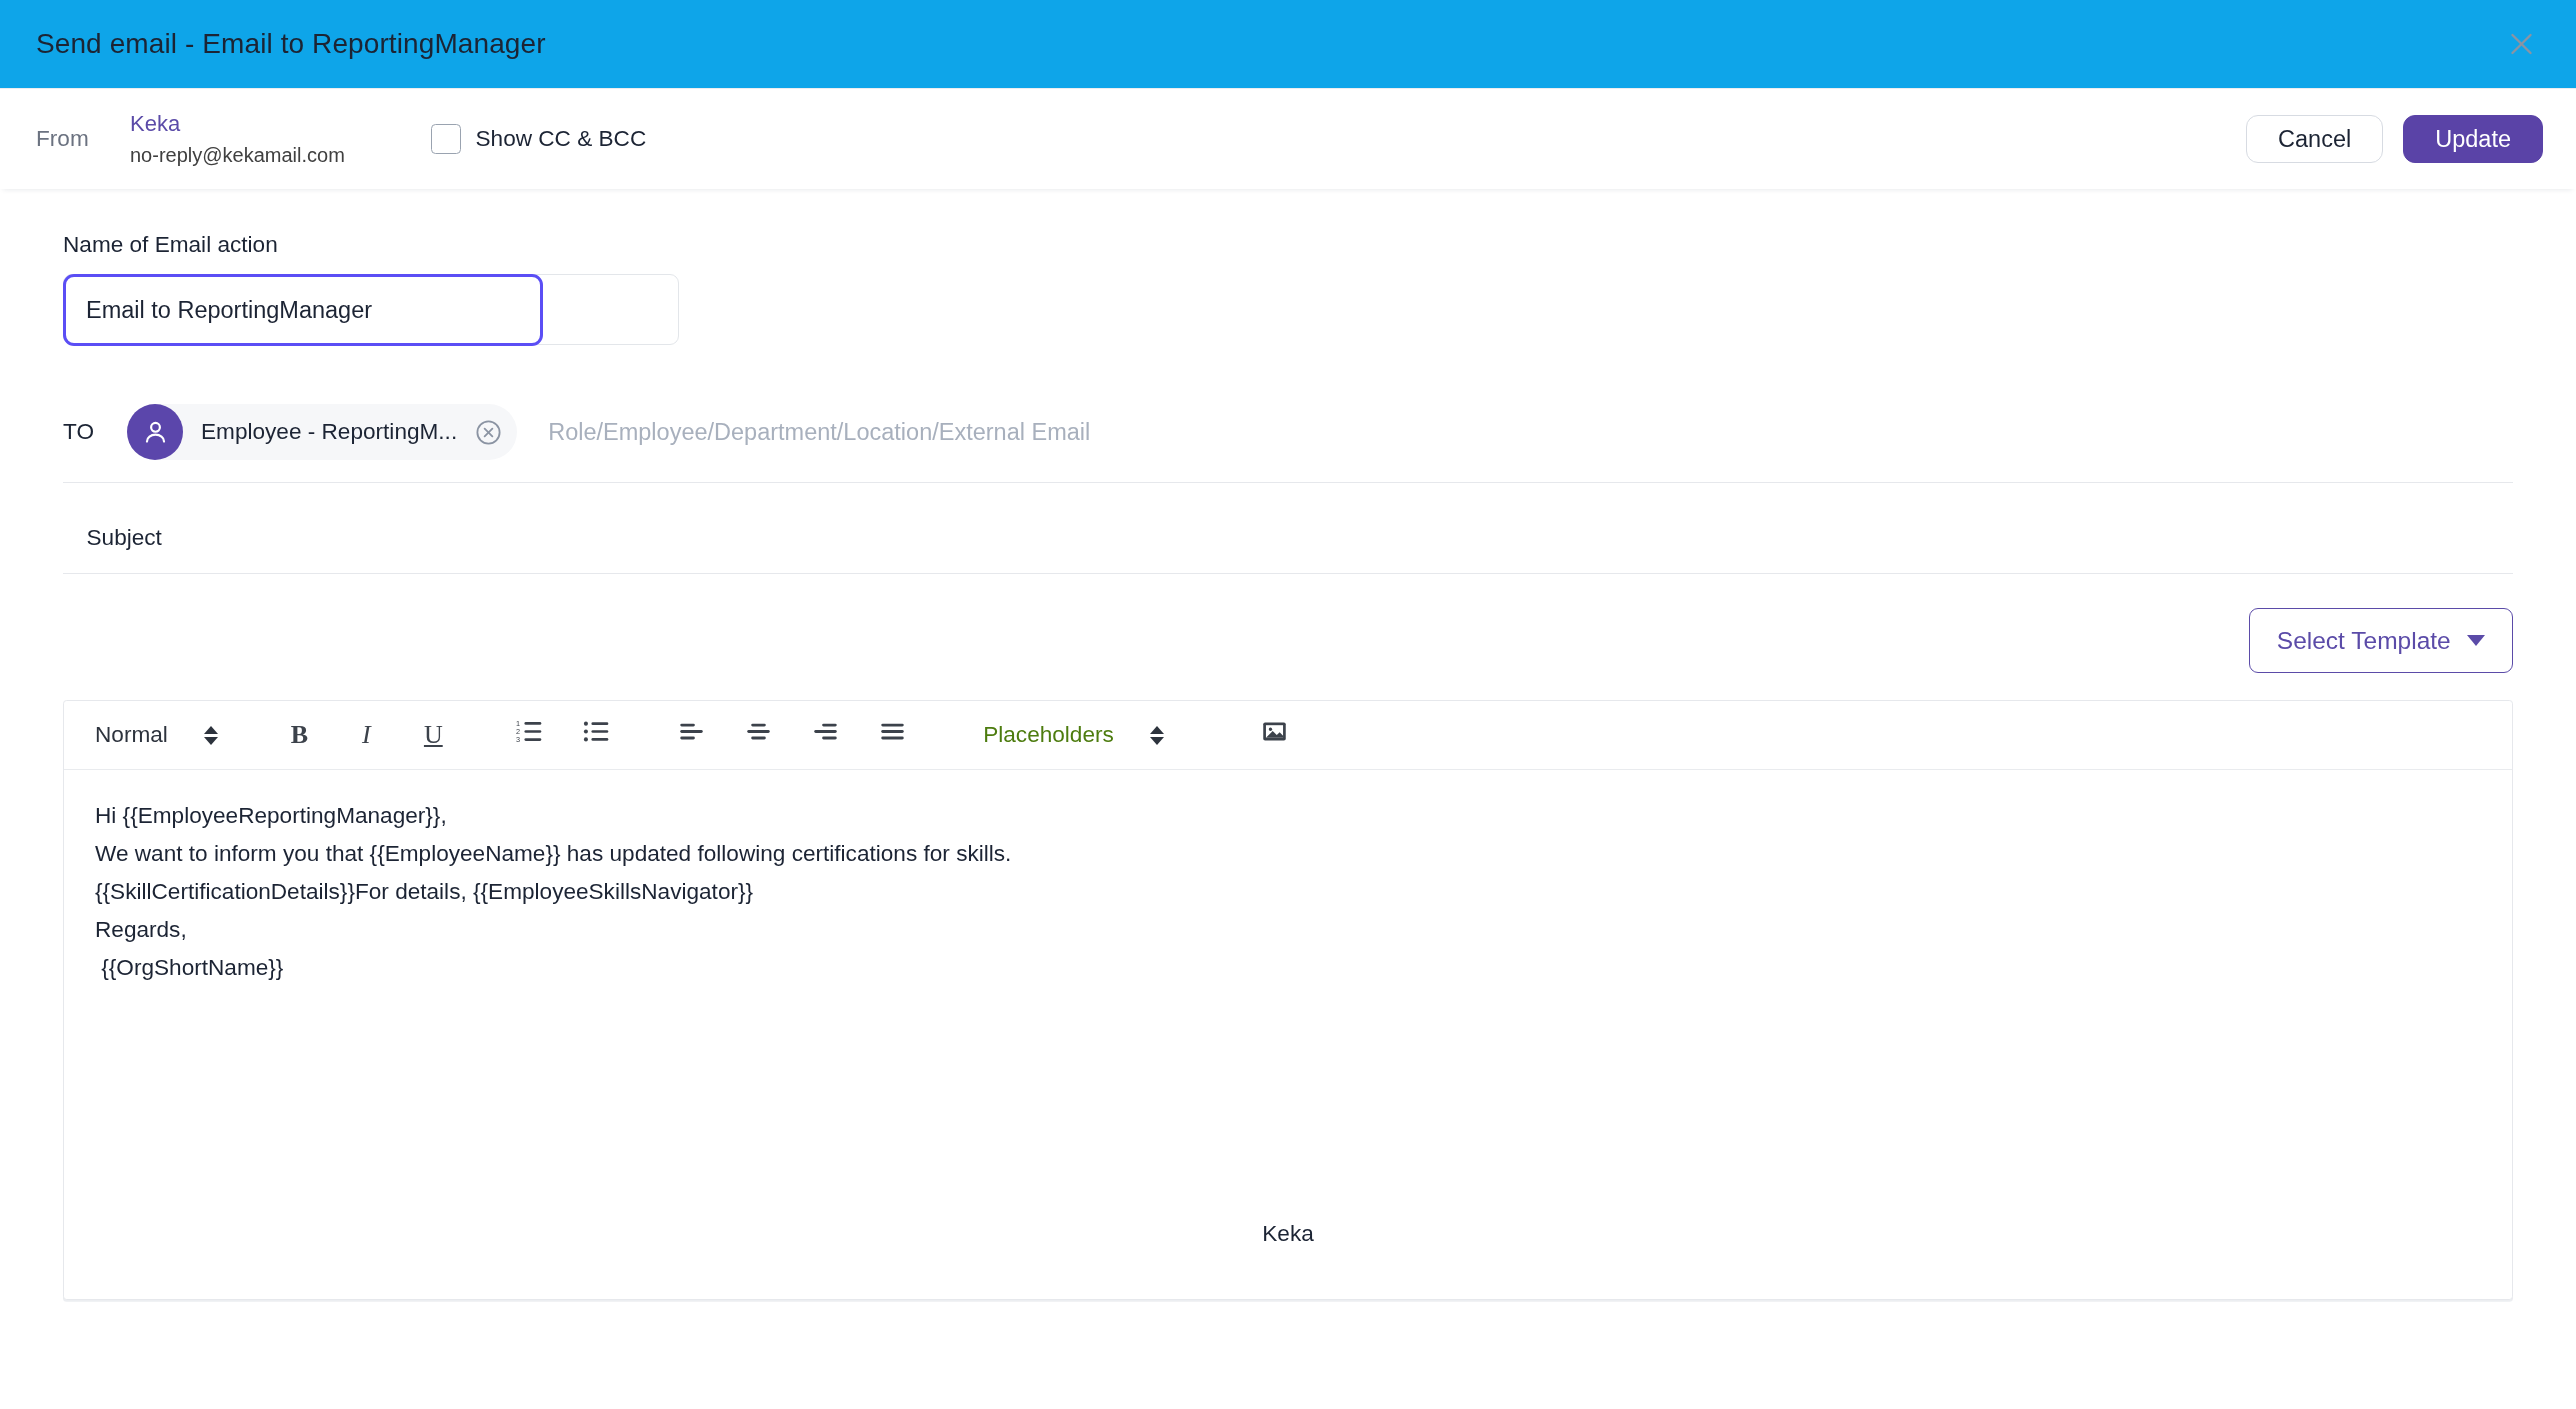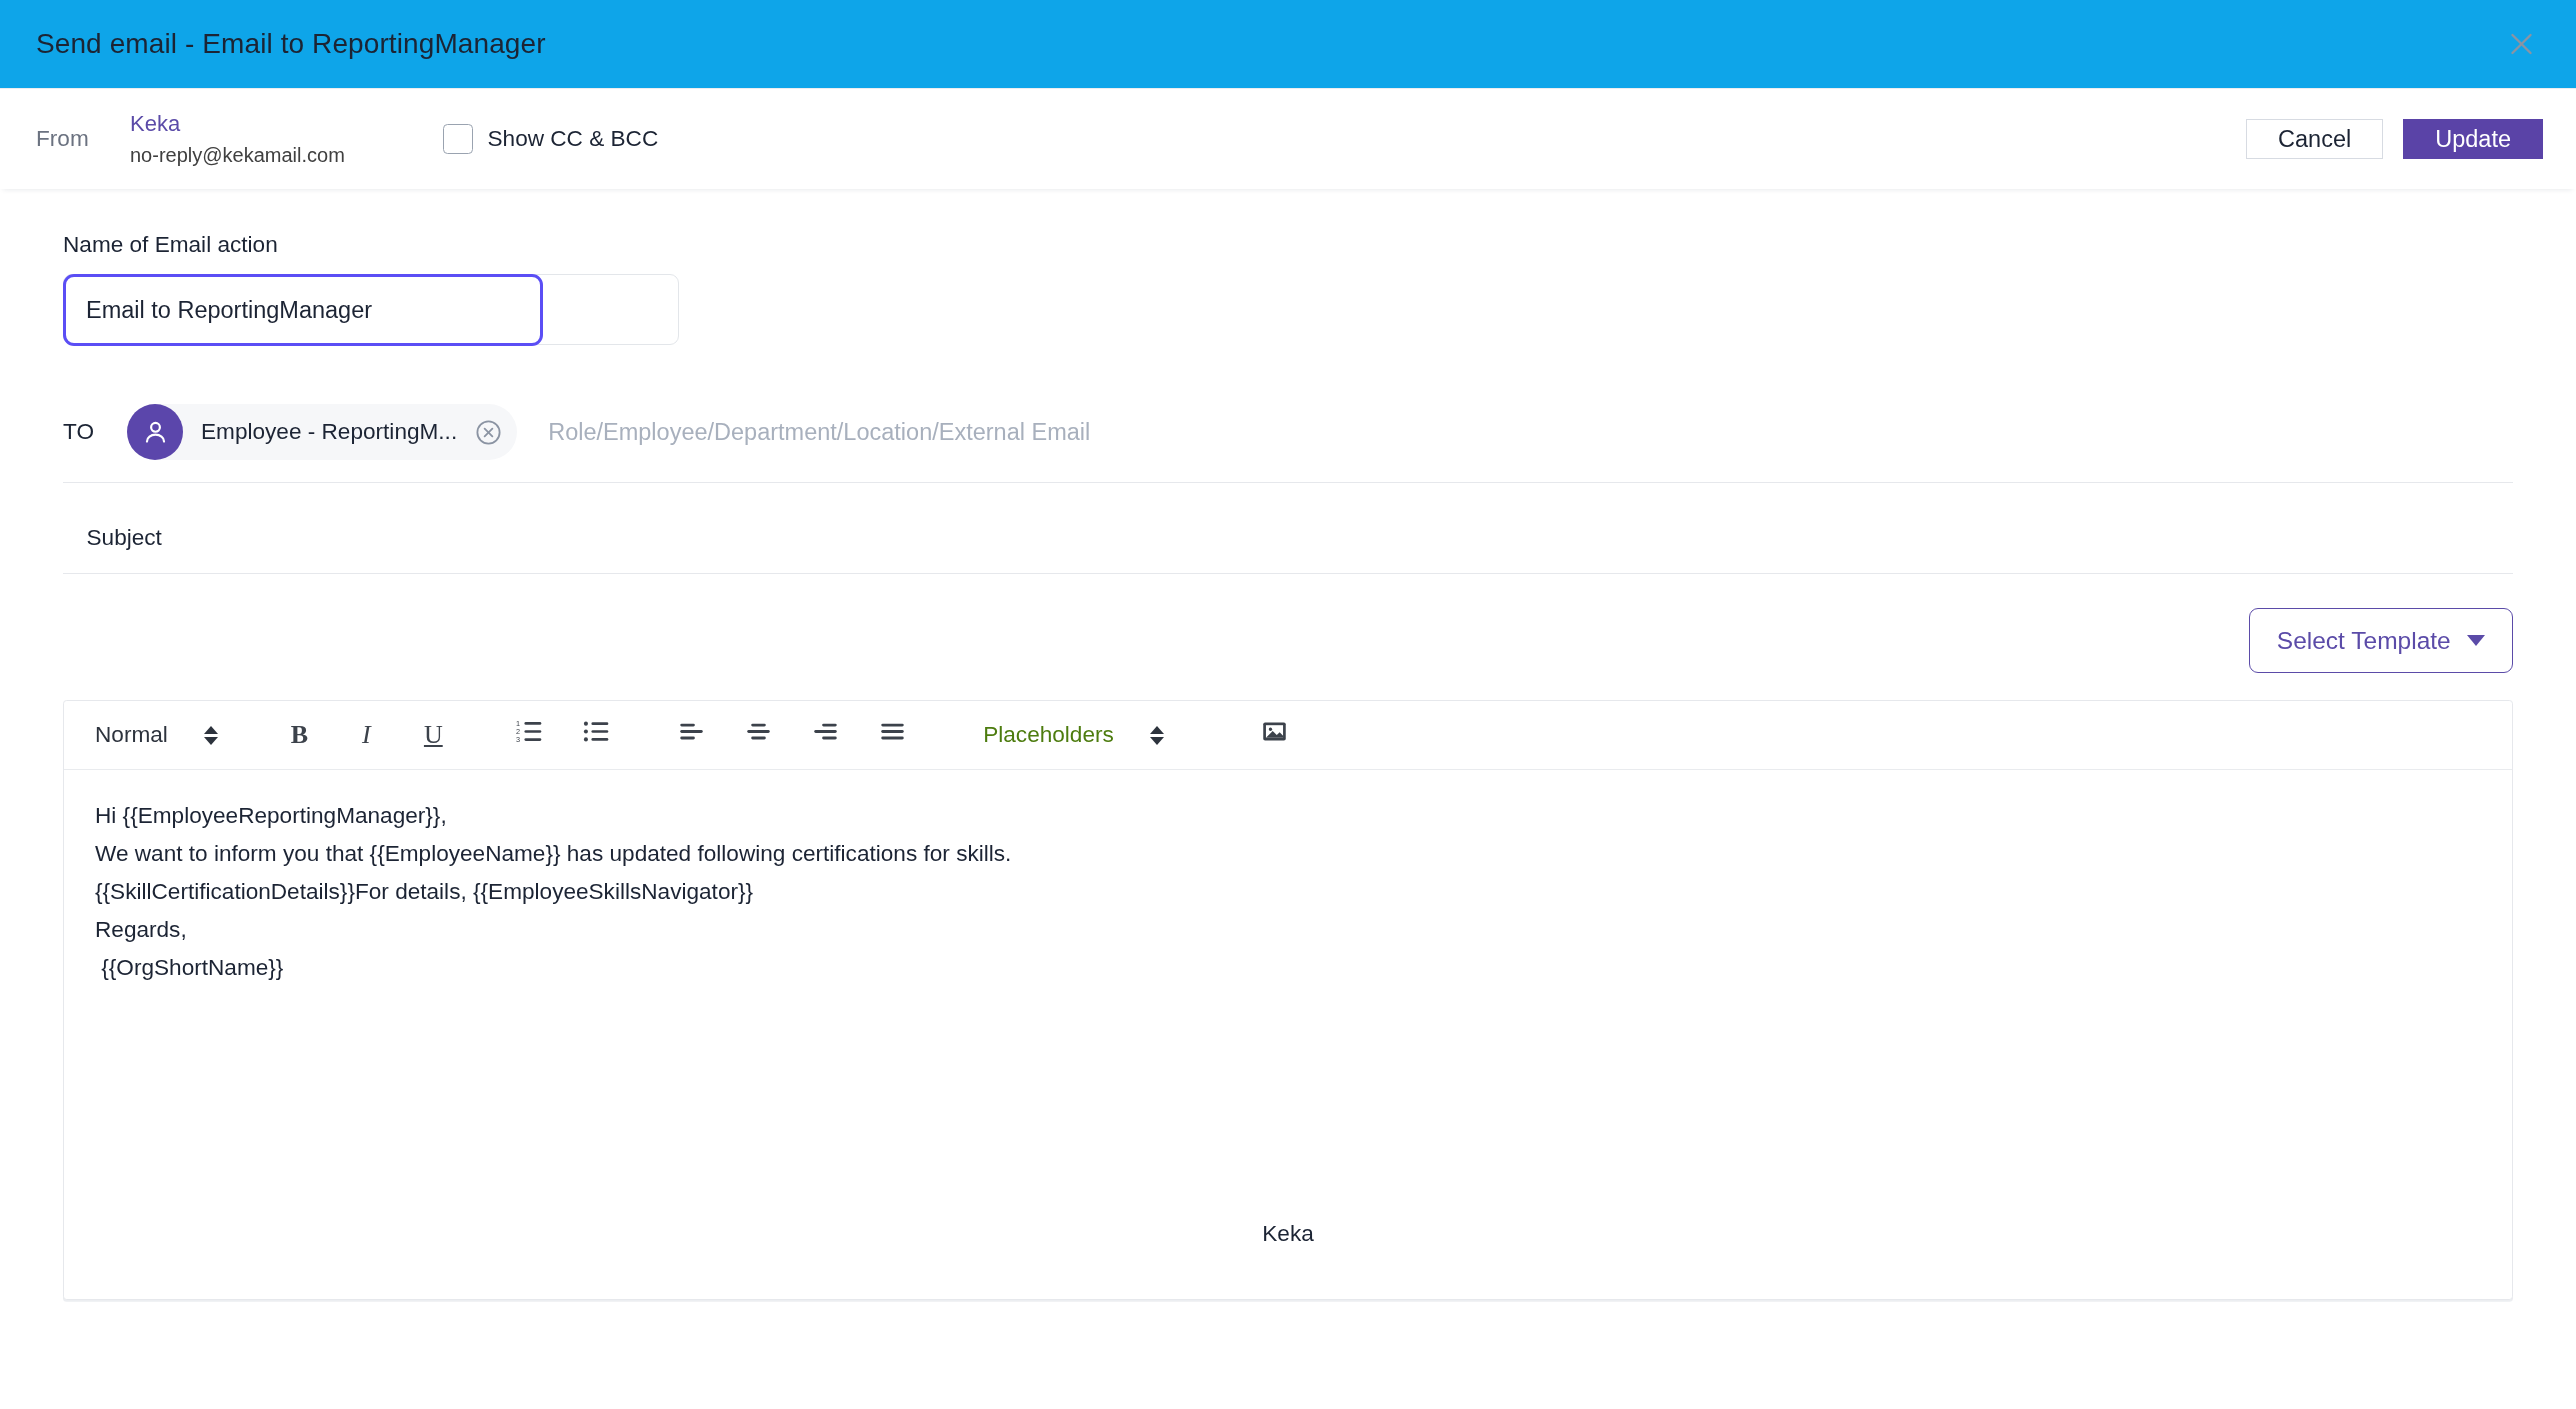--- a/index.html
+++ b/index.html
@@ -82,21 +82,21 @@
   .from-email {
     font-size: 20px;
     color: #404040;
     cursor: pointer;
   }
 
   .cc-wrap {
     display: flex;
     align-items: center;
     gap: 14.5px;
-    margin-left: 23px;
+    margin-left: 11px;
     cursor: pointer;
   }
   .cc-box {
     width: 30px;
     height: 30px;
     border: 1.8px solid #9aa3b0;
     border-radius: 4.5px;
     background: #fff;
     display: block;
   }
@@ -110,24 +110,24 @@
     right: 33px;
     top: 50%;
     transform: translateY(-50%);
     display: flex;
     align-items: center;
     gap: 20px;
   }
   .btn {
     font-family: "Liberation Sans", sans-serif;
     font-size: 23.5px;
-    border-radius: 0;
+    border-radius: 12px;
     cursor: pointer;
     padding: 0 31px;
-    height: 40px;
+    height: 48px;
     display: flex;
     align-items: center;
     justify-content: center;
   }
   .btn-cancel {
     background: #ffffff;
     border: 0.9px solid #d7dbe2;
     color: #1c2434;
   }
   .btn-update {

